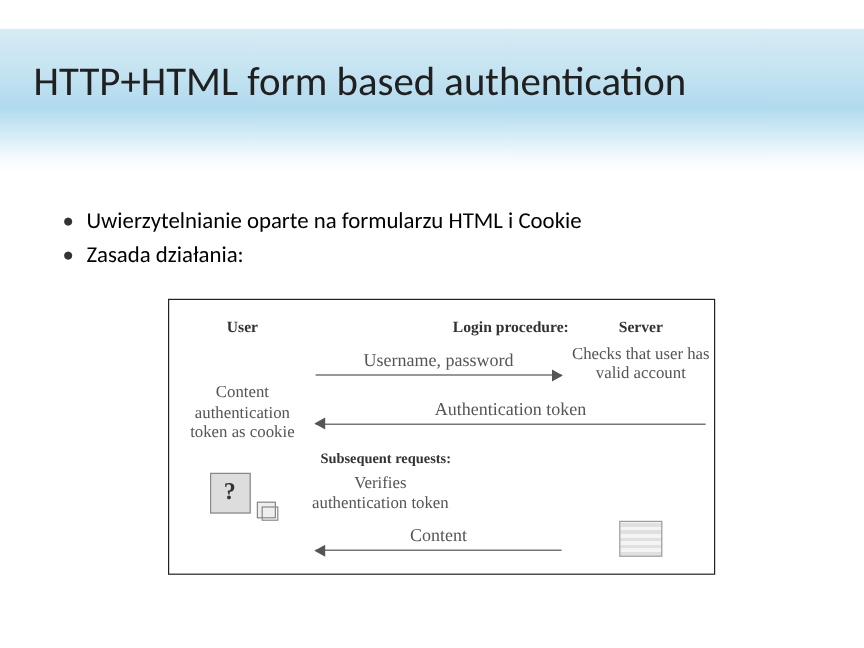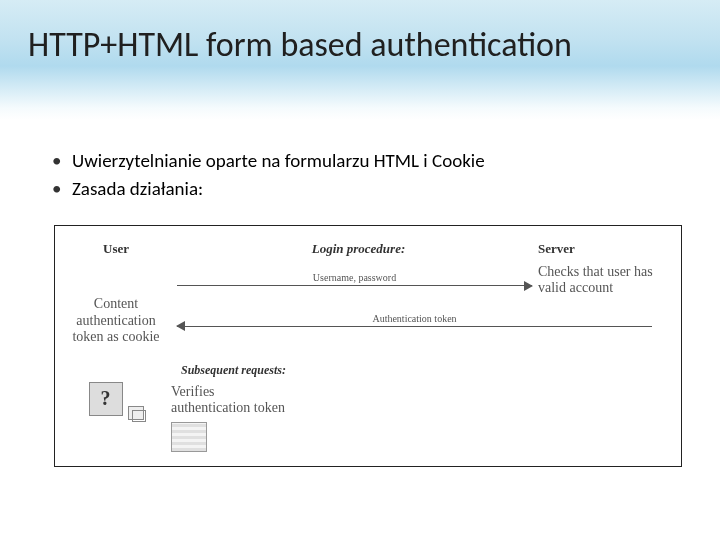--- a/index.html
+++ b/index.html
@@ -2,20 +2,21 @@
 <html><head>
 <meta charset="utf-8">
 <style>
   * { margin: 0; padding: 0; box-sizing: border-box; }
   html, body { width: 720px; height: 540px; font-family: Calibri, Arial, sans-serif; background: #fff; overflow: hidden; }
   .slide { width: 720px; height: 540px; position: relative; }
   .header {
     height: 120px;
     background: linear-gradient(180deg, #d6ecf5 0%, #c4e3f1 30%, #b0daee 55%, #f5fbfd 90%, #ffffff 100%);
     padding: 24px 28px 0 28px;
+    margin-top: 24px;
   }
   .title {
     font-size: 34px;
     font-weight: 400;
     color: #202020;
   }
   .body {
     padding: 28px 36px 0 52px;
   }
   .bullets { list-style: none; }
@@ -28,35 +29,35 @@
     margin-bottom: 2px;
   }
   .bullets li::before {
     content: "•";
     position: absolute;
     left: 0;
     color: #333;
   }
   .diagram-wrap {
     margin: 24px auto 0 auto;
-    width: 628px;
+    width: 456px;
     border: 1px solid #222;
     background: #fff;
-    padding: 8px 23px 10px 6px;
+    padding: 8px 1px 10px 6px;
   }
   .diagram {
     width: 100%;
     font-family: "Times New Roman", serif;
     font-size: 12px;
     color: #333;
   }
   .row { display: flex; align-items: center; min-height: 30px; }
   .col-left { width: 110px; text-align: center; }
   .col-mid { flex: 1; position: relative; text-align: center; }
-  .col-right { width: 120px; }
+  .col-right { width: 120px; text-align: center; }
   .hlabel { font-weight: bold; font-size: 13px; }
   .arrow-line {
     position: relative;
     height: 1px;
     background: #555;
     margin: 2px 6px;
   }
   .arrow-r::after {
     content: "";
     position: absolute;
@@ -66,21 +67,21 @@
     border-bottom: 5px solid transparent;
   }
   .arrow-l::before {
     content: "";
     position: absolute;
     left: -1px; top: -4.5px;
     border-right: 9px solid #555;
     border-top: 5px solid transparent;
     border-bottom: 5px solid transparent;
   }
-  .caption { font-size: 10px; color: #555; margin-bottom: 1px; font-family: Liberation Serif, serif; }
+  .caption { font-size: 15px; color: #555; margin-bottom: 1px; font-family: Liberation Serif, serif; }
   .side-note { font-size: 14px; color: #555; line-height: 1.15; }
   .glyph-box {
     display: inline-block;
     width: 34px; height: 34px;
     border: 1px solid #888;
     background: #ddd;
     position: relative;
     margin-top: 2px;
   }
   .glyph-box::after {
@@ -108,41 +109,41 @@
     width: 12px; height: 10px;
     border: 1px solid #888;
   }
   .token-card {
     display: inline-block;
     width: 36px; height: 30px;
     border: 1px solid #999;
     background: repeating-linear-gradient(0deg, #e0e0e0 0 3px, #f4f4f4 3px 6px);
     margin-top: 2px;
   }
-  .section-label { font-weight: bold; font-size: 12px; text-align: left; padding-left: 120px; margin-top: 18px; margin-bottom: 2px; font-style: italic; }
+  .section-label { font-weight: bold; font-size: 12px; text-align: left; padding-left: 120px; margin-top: 6px; margin-bottom: 2px; }
 </style>
 </head>
 <body>
 
 <div class="slide">
   <div class="header">
     <h1 class="title">HTTP+HTML form based authentication</h1>
   </div>
   <div class="body">
     <ul class="bullets">
       <li>Uwierzytelnianie oparte na formularzu HTML i Cookie</li>
       <li>Zasada działania:</li>
     </ul>
 
     <div class="diagram-wrap">
       <div class="diagram">
 
         <div class="row">
           <div class="col-left hlabel">User</div>
-          <div class="col-mid hlabel" style="text-align:center; padding-left:8px;font-style:italic;">Login procedure:</div>
+          <div class="col-mid hlabel" style="text-align:right; padding-left:8px;">Login procedure:</div>
           <div class="col-right hlabel">Server</div>
         </div>
 
         <div class="row">
           <div class="col-left"></div>
           <div class="col-mid">
             <div class="caption">Username, password</div>
             <div class="arrow-line arrow-r"></div>
           </div>
           <div class="col-right side-note">Checks that user has valid account</div>
@@ -161,20 +162,24 @@
         <div class="row">
           <div class="col-left">
             <span class="glyph-box"></span>
             <span class="mini-icon" style="width:16px;height:14px;"></span>
           </div>
           <div class="col-right side-note">Verifies authentication token</div>
         </div>
 
         <div class="row">
           <div class="col-left"></div>
+          <div class="col-mid">
+            <div class="caption">Content</div>
+            <div class="arrow-line arrow-l"></div>
+          </div>
           <div class="col-right">
             <span class="token-card"></span>
           </div>
         </div>
 
       </div>
     </div>
   </div>
 </div>
 

